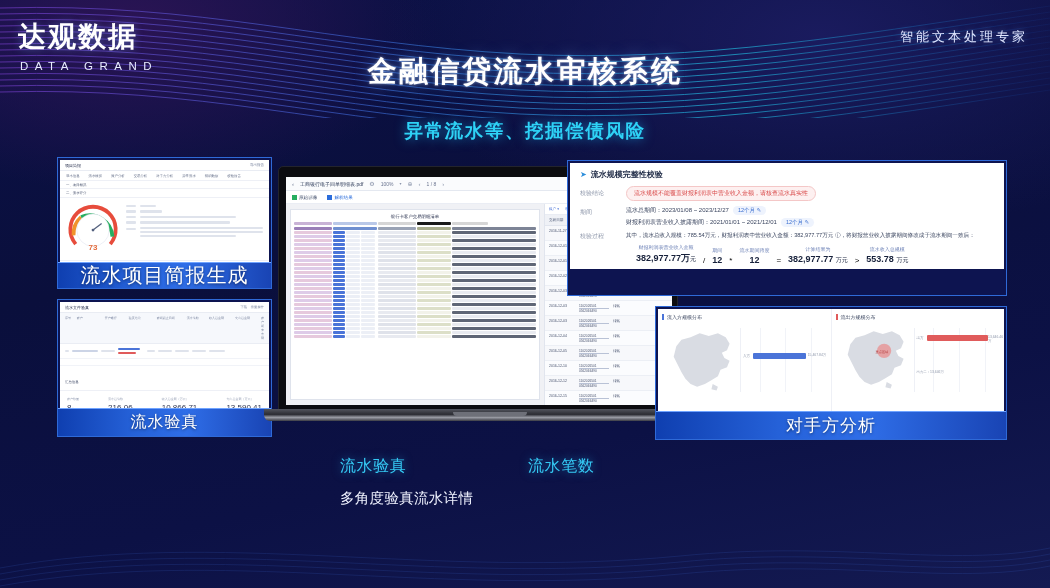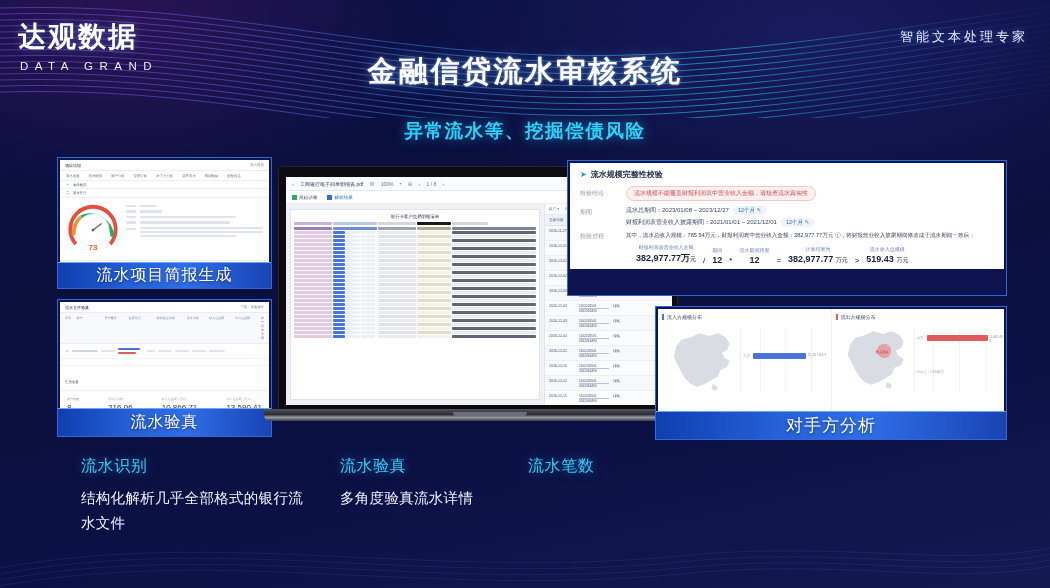--- a/index.html
+++ b/index.html
@@ -58,21 +58,21 @@
     background: linear-gradient(90deg, #0f3fb0 0%, #2561d8 35%, #2f6ee8 60%, #1944b4 100%);
     border-top: 1px solid #6fa3ff;
     display: flex; align-items: center; justify-content: center;
     color: #ffffff; font-weight: 400;
     text-shadow: 0 1px 3px rgba(0,0,0,.5);
   }
 
   
   #p1 { left: 57px; top: 157px; width: 215px; height: 132px; }
   #p1 .shot { left: 2px; top: 2px; right: 2px; bottom: 24px; }
-  #p1 .caption-bar { bottom: 0; height: 26px; font-size: 16px; letter-spacing: 1px; }
+  #p1 .caption-bar { bottom: 0; height: 26px; font-size: 20px; letter-spacing: 1px; }
 
   
   #p2 { left: 57px; top: 299px; width: 215px; height: 138px; }
   #p2 .shot { left: 2px; top: 2px; right: 2px; bottom: 26px; }
   #p2 .caption-bar { bottom: 0; height: 28px; font-size: 16px; letter-spacing: 1px; }
 
   
   #p3 { left: 567px; top: 160px; width: 440px; height: 136px; }
   #p3 .shot { left: 2px; top: 2px; right: 2px; bottom: 26px; background: #fff; }
   #p3 .caption-bar { bottom: 0; height: 28px; font-size: 17px; letter-spacing: 1px; }
@@ -813,21 +813,21 @@
               <div style="font-size:9px;font-weight:700;color:#16203a">12</div>
             </div>
             <div style="font-size:8px;color:#5a6party">=</div>
             <div style="text-align:center">
               <div style="font-size:5px;color:#6a7fb5;margin-bottom:2px">计算结果为</div>
               <div style="font-size:9px;font-weight:700;color:#16203a"><span>382,977.77</span> <span style="font-size:6px;font-weight:400">万元</span></div>
             </div>
             <div style="font-size:8px;color:#5a6party">&gt;</div>
             <div style="text-align:center">
               <div style="font-size:5px;color:#6a7fb5;margin-bottom:2px">流水收入总规模</div>
-              <div style="font-size:9px;font-weight:700;color:#16203a"><span>519.43</span> <span style="font-size:6px;font-weight:400">万元</span></div>
+              <div style="font-size:9px;font-weight:700;color:#16203a"><span>553.78</span> <span style="font-size:6px;font-weight:400">万元</span></div>
             </div>
           </div>
         </div>
       </div>
     </div>
   </div>
 
   <div class="panel" id="p4">
     <div class="shot">
       <div style="display:flex;height:100%">
@@ -870,24 +870,20 @@
               <div style="position:absolute;left:86%;top:7px;font-size:3.4px;color:#8f98ab">13,646.46万</div>
               <div style="position:absolute;left:2px;top:42px;font-size:3.4px;color:#8f98ab">出方二：13,646万</div>
             </div>
           </div>
         </div>
       </div>
     </div>
     <div class="caption-bar">对手方分析</div>
   </div>
 
-  <div class="feat" id="f1">
-    <h4>流水识别</h4>
-    <p>结构化解析几乎全部格式的银行流水文件</p>
-  </div>
   <div class="feat" id="f2">
     <h4>流水验真</h4>
     <p>多角度验真流水详情</p>
   </div>
   <div class="feat" id="f3">
     <h4>流水笔数</h4>
   </div>
 
 </div>
 

